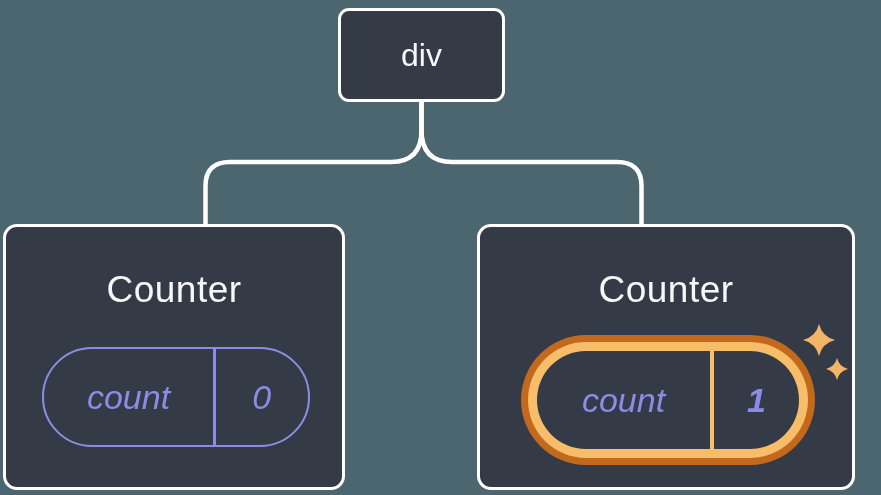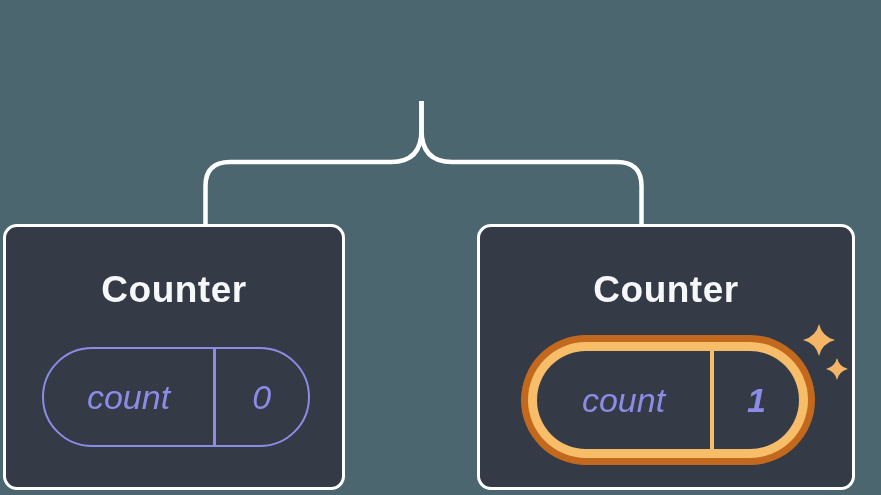--- a/index.html
+++ b/index.html
@@ -49,21 +49,21 @@
   }
   .counter-card.left  { left: 3px;   width: 342px; }
   .counter-card.right { left: 477px; width: 378px; }
   .counter-title {
     position: absolute;
     left: 0; right: 0;
     top: 42px;
     text-align: center;
     color: #F6F7F9;
     font-size: 37px;
-    font-weight: 700;
+    font-weight: 400;
     letter-spacing: 0.5px;
   }
   
   .state-pill {
     position: absolute;
     left: 36px; top: 120px;
     width: 268px; height: 100px;
     border: 2.5px solid #8C8CE6;
     border-radius: 50px;
     box-sizing: border-box;
@@ -144,20 +144,23 @@
 </head>
 <body>
 
 <div class="canvas">
 
   <svg class="connector-svg" viewBox="0 0 881 495" xmlns="http://www.w3.org/2000/svg">
     <path d="M 421.5 101 L 421.5 130 Q 421.5 162 391 162 L 230 162 Q 205.5 162 205.5 186 L 205.5 224" fill="none" stroke="#FFFFFF" stroke-width="4.5"></path>
     <path d="M 421.5 101 L 421.5 130 Q 421.5 162 452 162 L 617 162 Q 641.5 162 641.5 186 L 641.5 224" fill="none" stroke="#FFFFFF" stroke-width="4.5"></path>
   </svg>
 
+  <div class="node-root">
+    <span class="node-root-label">div</span>
+  </div>
 
   <div class="counter-card left">
     <div class="counter-title">Counter</div>
     <div class="state-pill">
       <div class="state-key-cell">
         <span class="state-key">count</span>
       </div>
       <div class="state-divider"></div>
       <div class="state-value-cell">
         <span class="state-value">0</span>

